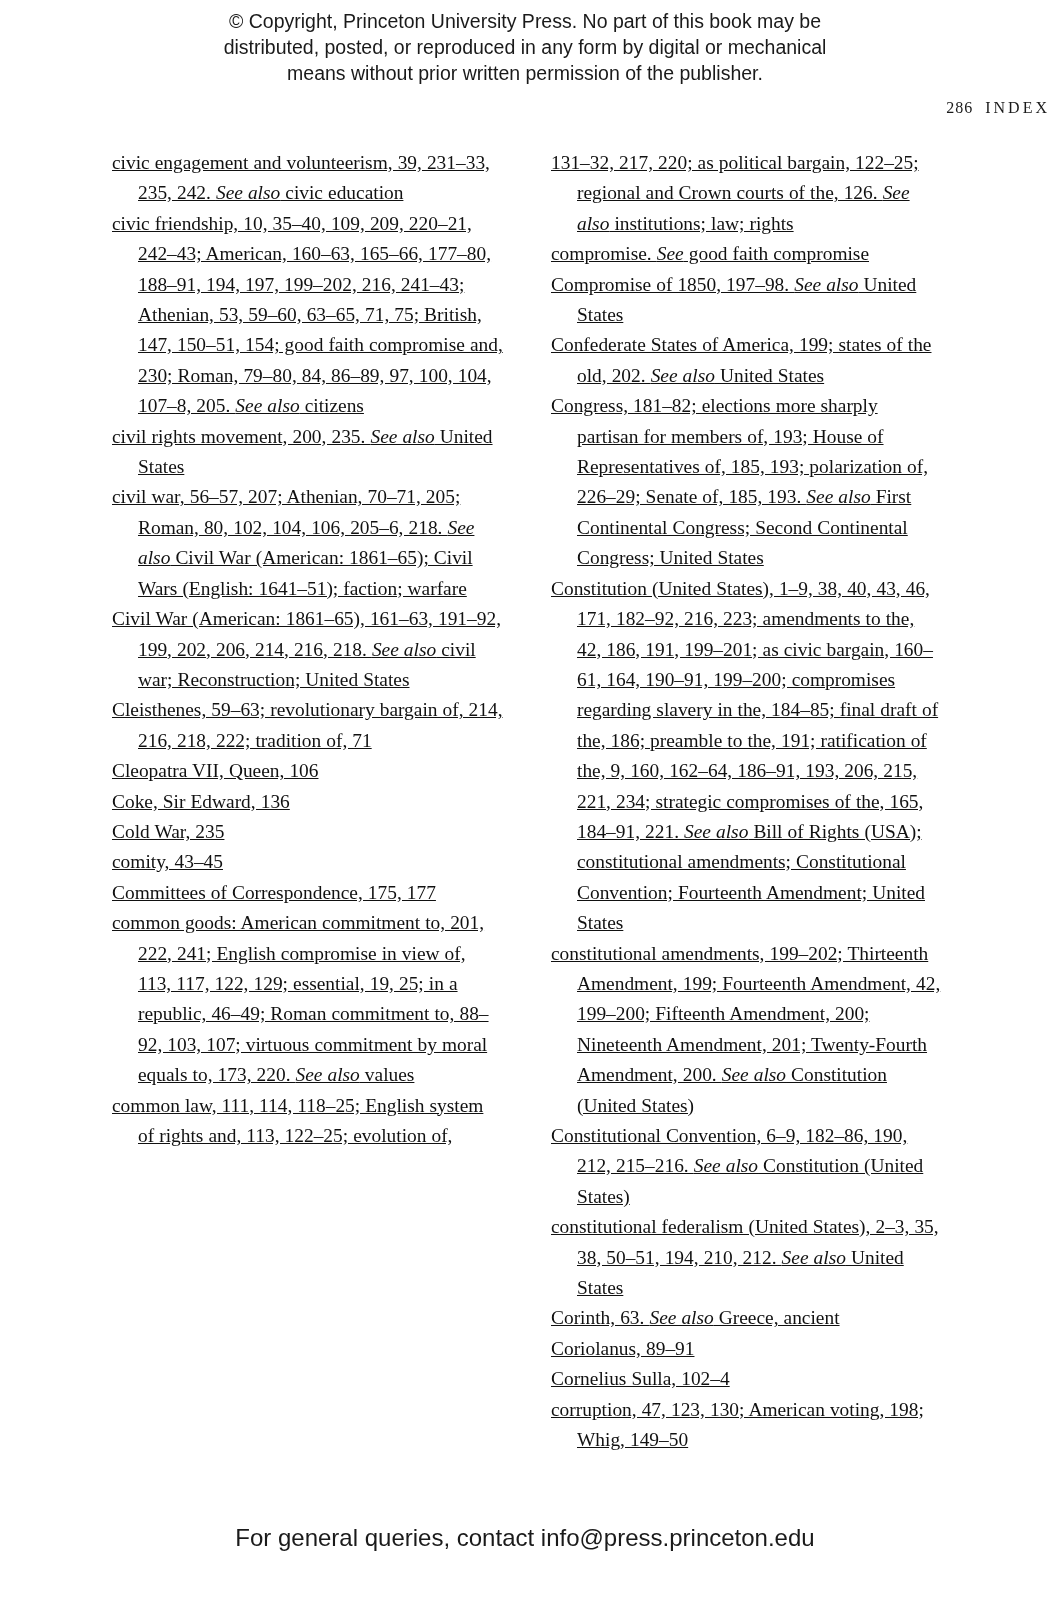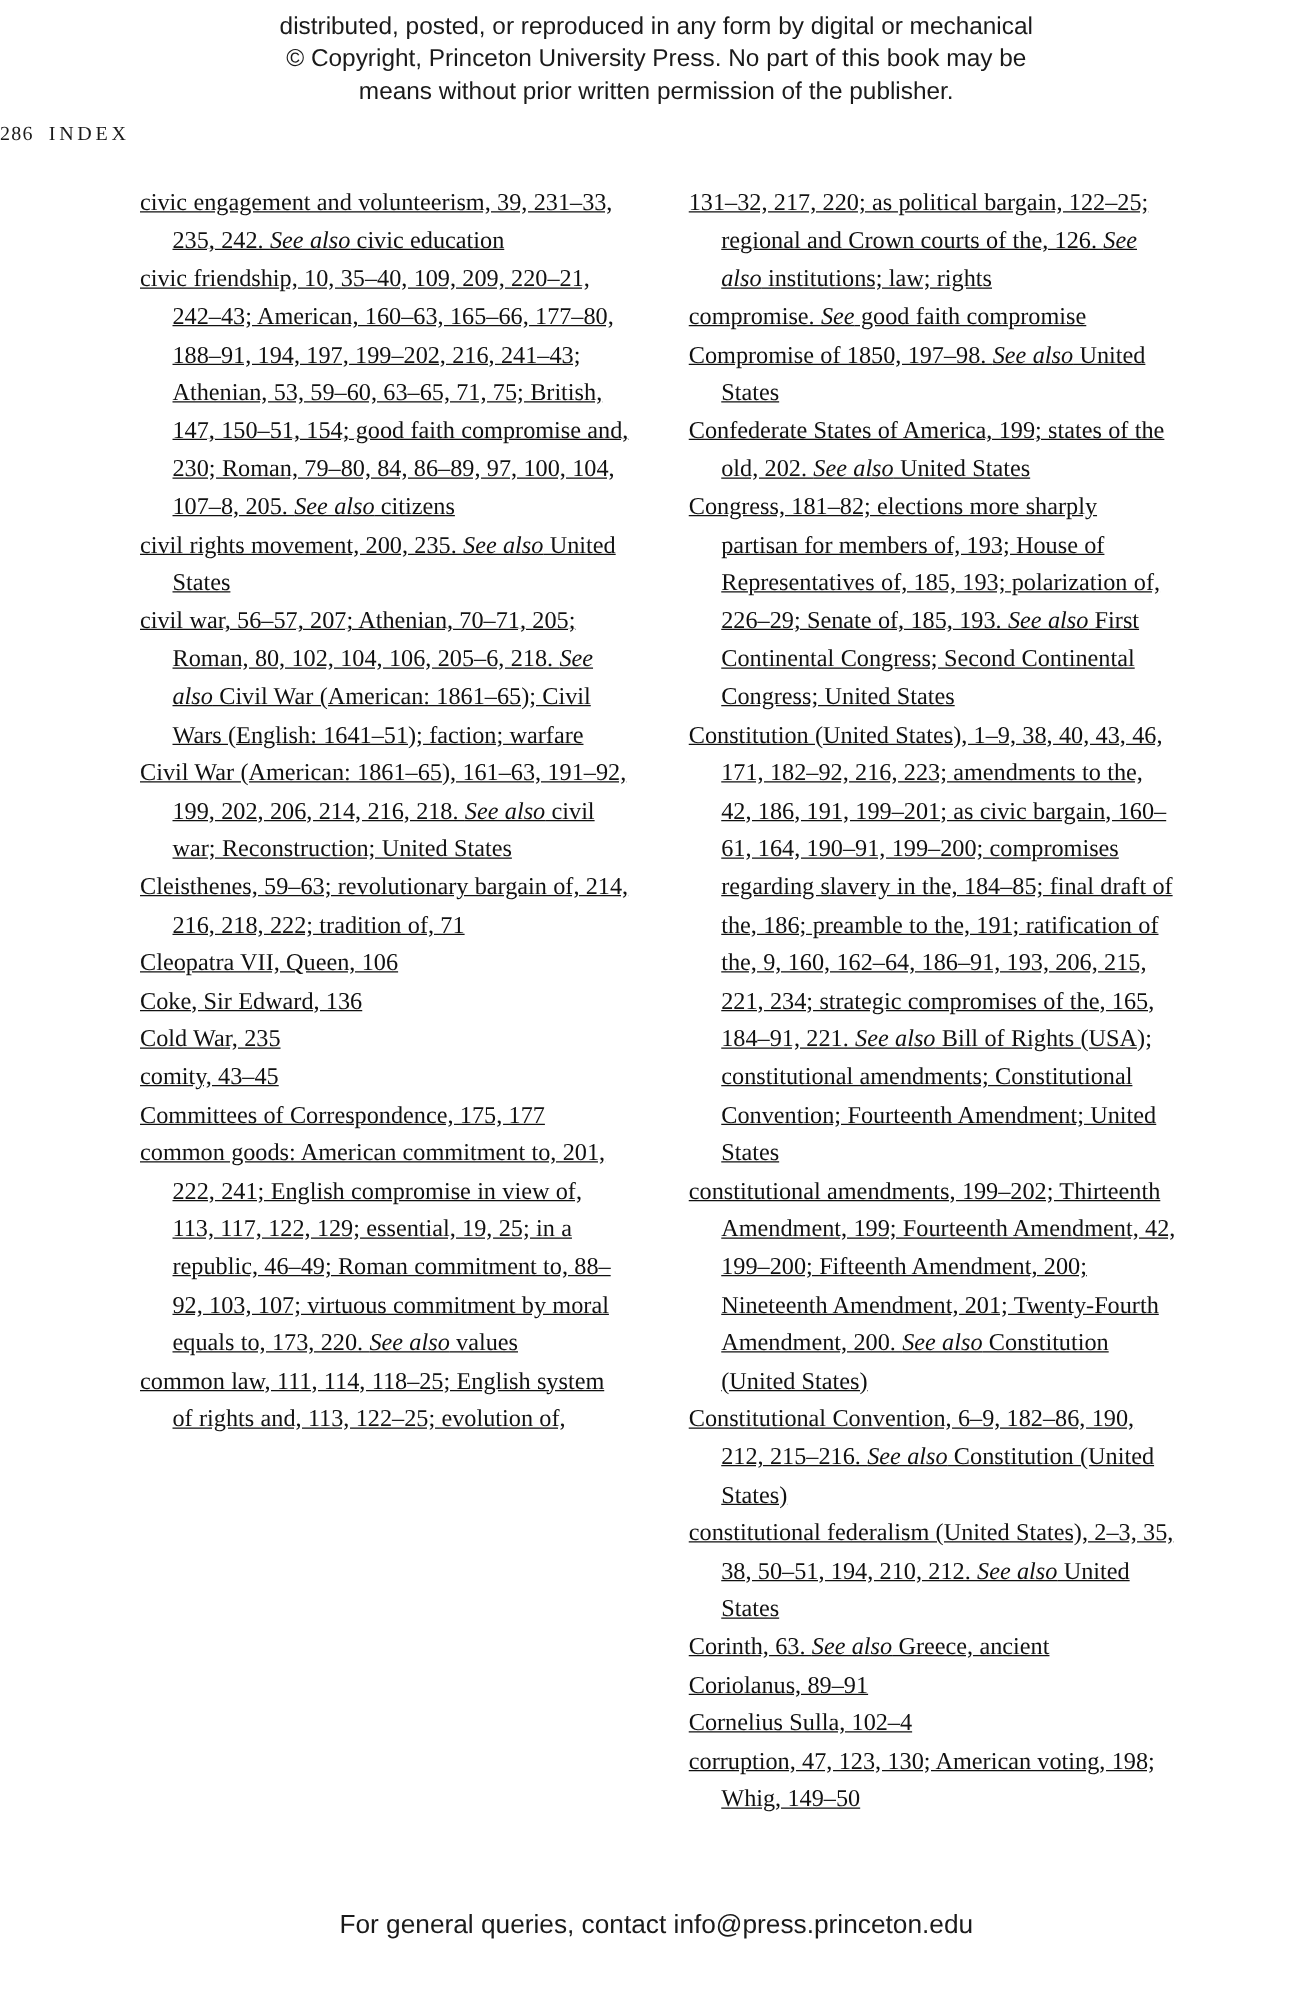--- a/index.html
+++ b/index.html
@@ -32,21 +32,21 @@
     color: #1a1a1a;
   }
   .copyright span {
     display: block;
   }
   .folio {
     position: absolute;
     top: 99px;
     left: 0;
     width: 1050px;
-    text-align: left;
+    text-align: right;
     font-family: "Liberation Serif", serif;
     font-size: 16px;
     letter-spacing: 1.6px;
     color: #1a1a1a;
   }
   .folio .num {
     letter-spacing: 1px;
   }
   .folio .word {
     margin-left: 12px;
@@ -76,32 +76,32 @@
   .entry i {
     font-style: italic;
   }
   .footer {
     position: absolute;
     bottom: 48px;
     left: 0;
     width: 1050px;
     text-align: center;
     font-family: "Liberation Sans", sans-serif;
-    font-size: 21px;
+    font-size: 24px;
     color: #1a1a1a;
   }
 </style>
 </head>
 <body>
 
 <div class="page">
 
   <div class="copyright">
+    <span>© Copyright, Princeton University Press. No part of this book may be</span>
     <span>distributed, posted, or reproduced in any form by digital or mechanical</span>
-    <span>© Copyright, Princeton University Press. No part of this book may be</span>
     <span>means without prior written permission of the publisher.</span>
   </div>
 
   <div class="folio">
     <span class="num">286</span><span class="word">INDEX</span>
   </div>
 
   <div class="columns">
     <div class="col">
         <p class="entry">civic engagement and volunteerism, 39, 231–33, 235, 242. <i>See also</i> civic education</p>

